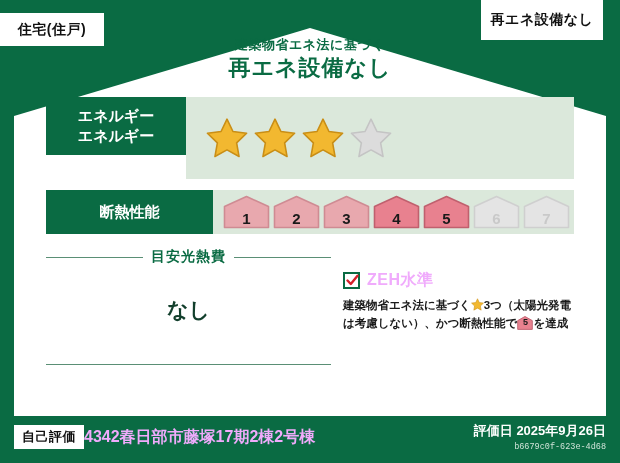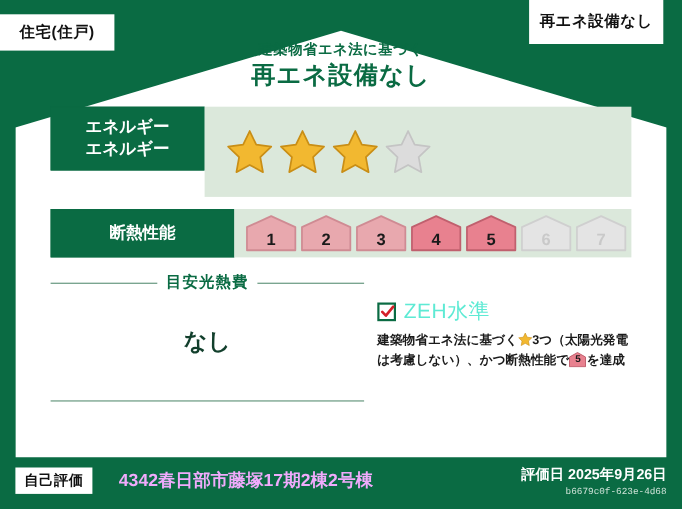--- a/index.html
+++ b/index.html
@@ -143,21 +143,21 @@
   .checkbox{
     width:17px;height:17px;
     border:2px solid #0a6b43;
     background:#ffffff;
     position:relative;
     box-sizing:border-box;
     flex:none;
   }
   .checkbox svg{position:absolute;left:1px;top:0px;}
   .zeh-title{
-    font-size:19px;font-weight:normal;color:#5eead4;letter-spacing:.5px;
+    font-size:16px;font-weight:bold;color:#f0abfc;letter-spacing:.5px;
   }
   .zeh-desc{
     margin-top:6px;
     font-size:11.5px;
     color:#1a1a1a;
     line-height:1.55;
     font-weight:bold;
   }
   .inline-star{display:inline-block;vertical-align:-2px;width:13px;height:13px;}
   .inline-house{
@@ -172,21 +172,21 @@
 
   
   .footer{
     position:absolute;
     left:0;right:0;bottom:0;height:47px;
     z-index:7;
     color:#ffffff;
   }
   .footer-left{
     position:absolute;left:14px;top:9px;
-    display:flex;align-items:center;gap:24px;
+    display:flex;align-items:center;gap:0;
   }
   .badge-self{
     background:#ffffff;color:#111111;
     font-size:13px;font-weight:bold;
     padding:3px 8px;letter-spacing:.5px;
   }
   .addr{font-size:16px;font-weight:bold;color:#f0abfc;letter-spacing:0px;}
   .footer-right{
     position:absolute;right:14px;top:6px;text-align:right;
   }

